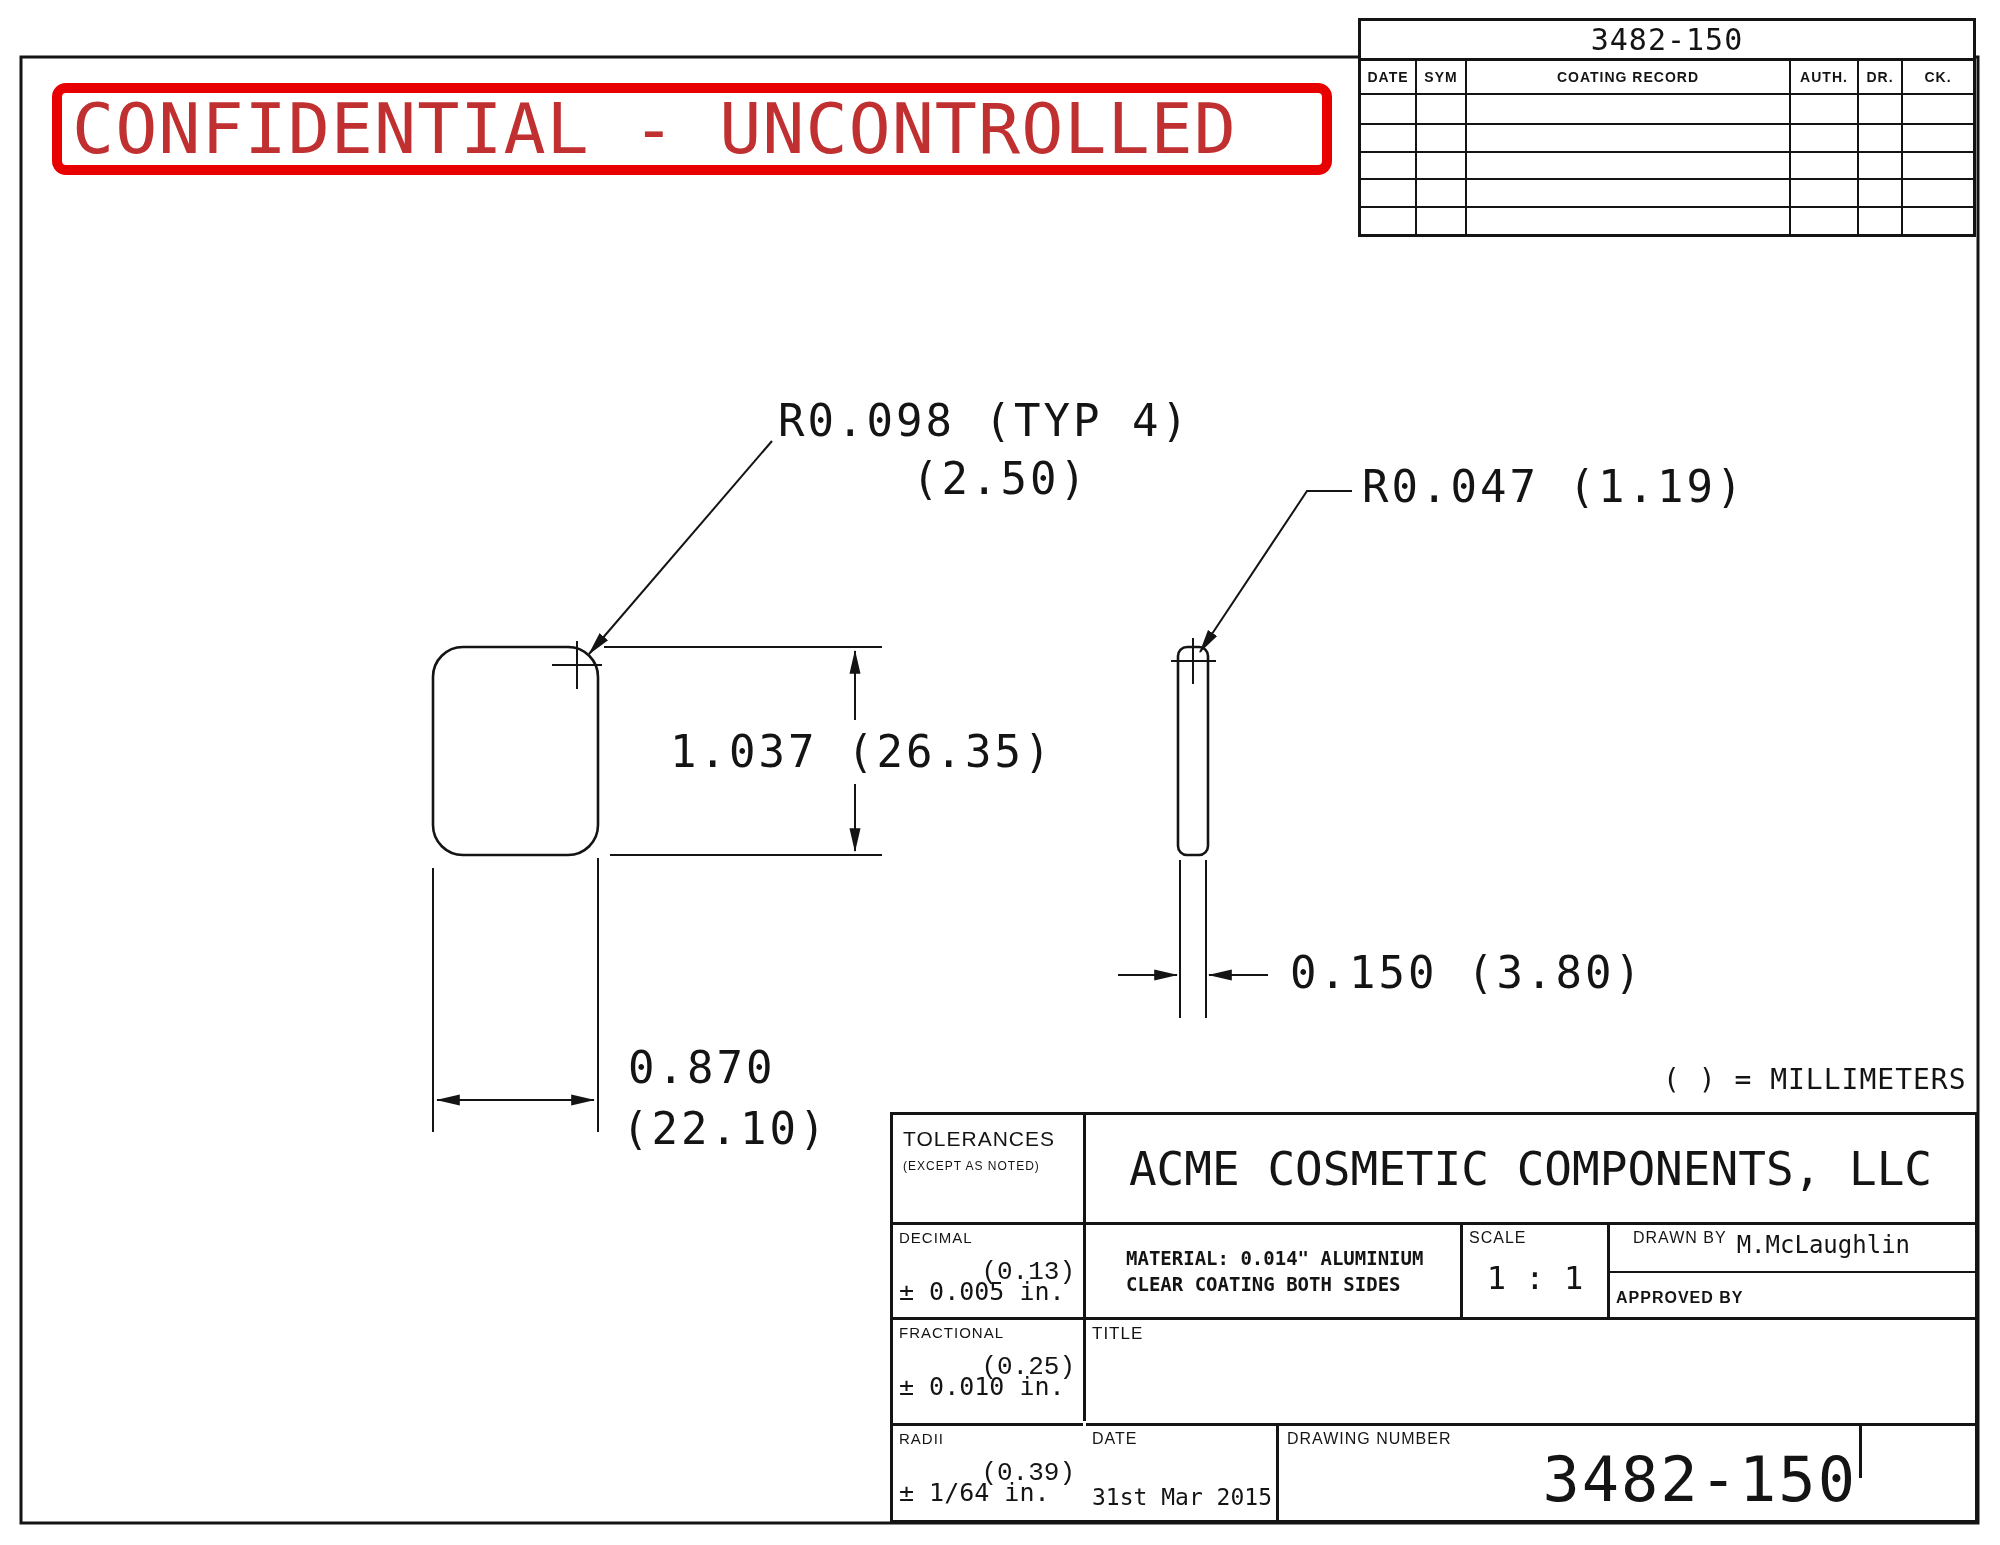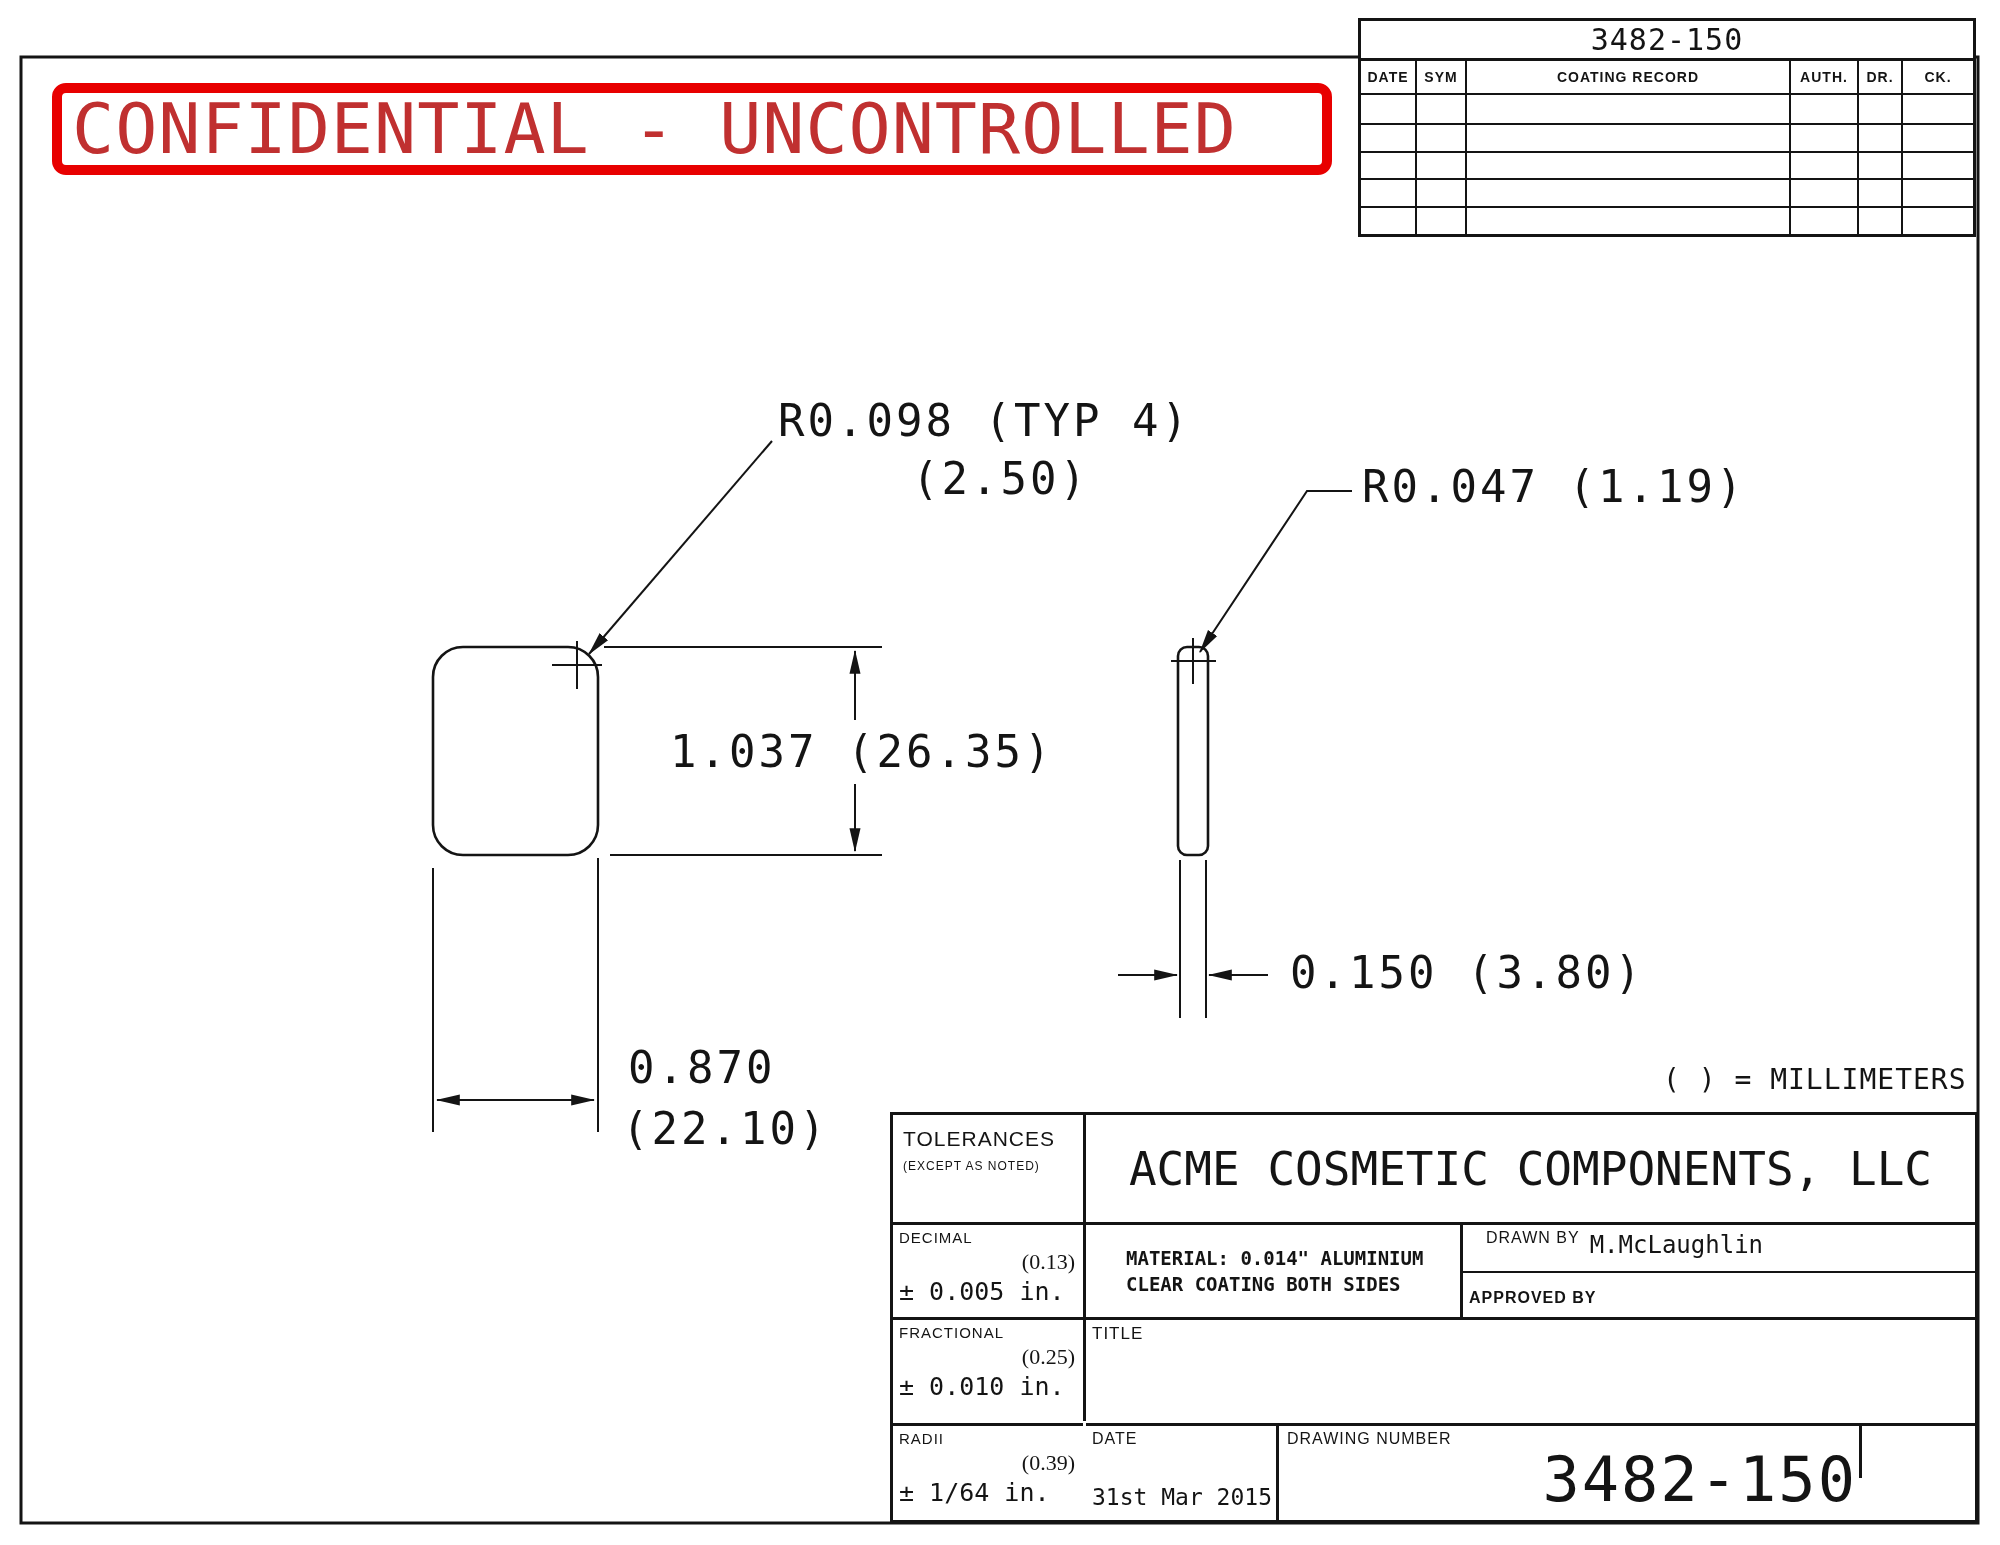--- a/index.html
+++ b/index.html
@@ -50,21 +50,21 @@
   }
   .tb { position:absolute; }
   .lbl { font-size:16px; letter-spacing:1px; color:#141414; white-space:nowrap; }
 
   .tol-col { left:0; top:0; width:193px; height:306px; border-right:3px solid #141414; }
   .tol-head { position:absolute; left:0; top:0; width:100%; height:110px; border-bottom:3px solid #141414; }
   .tol-head .t1 { position:absolute; left:10px; top:12px; font-size:21px; letter-spacing:1px; }
   .tol-head .t2 { position:absolute; left:10px; top:44px; font-size:12px; letter-spacing:1px; }
   .tol-row { position:absolute; left:0; width:100%; border-bottom:3px solid #141414; }
   .tol-row .tl { position:absolute; left:6px; top:4px; font-size:15px; letter-spacing:1px; }
-  .tol-row .tm { position:absolute; right:8px; top:24px; font-size:22px; font-family:Liberation Serif, serif; }
+  .tol-row .tm { position:absolute; right:8px; top:32px; font-size:26px; font-family:Liberation Mono, monospace; }
   .tol-row .tv { position:absolute; left:6px; top:52px; font-size:25px; font-family:"DejaVu Sans Mono", monospace; white-space:nowrap; }
   .tol-row:last-child { border-bottom:none; }
 
   .company-cell {
     left:193px; top:0; width:889px; height:110px; border-bottom:3px solid #141414;
     display:flex; align-items:center; justify-content:center;
     font-family:"DejaVu Sans Mono", monospace; font-size:46px; white-space:nowrap;
   }
   .row2 { left:193px; top:110px; width:889px; height:95px; border-bottom:3px solid #141414; display:flex; }
   .mat-cell { width:377px; border-right:3px solid #141414; display:flex; flex-direction:column; justify-content:center; padding-left:40px; }
@@ -197,20 +197,24 @@
       </div>
     </div>
 
     <div class="tb company-cell">ACME COSMETIC COMPONENTS, LLC</div>
 
     <div class="tb row2">
       <div class="mat-cell">
         <div>MATERIAL: 0.014" ALUMINIUM</div>
         <div>CLEAR COATING BOTH SIDES</div>
       </div>
+      <div class="scale-cell">
+        <span class="sl lbl">SCALE</span>
+        <span class="sv">1 : 1</span>
+      </div>
       <div class="drawn-cell">
         <div class="drawn-top">
           <span class="lbl">DRAWN BY</span>
           <span class="name">M.McLaughlin</span>
         </div>
         <div class="approved">
           <span class="lbl">APPROVED BY</span>
         </div>
       </div>
     </div>

